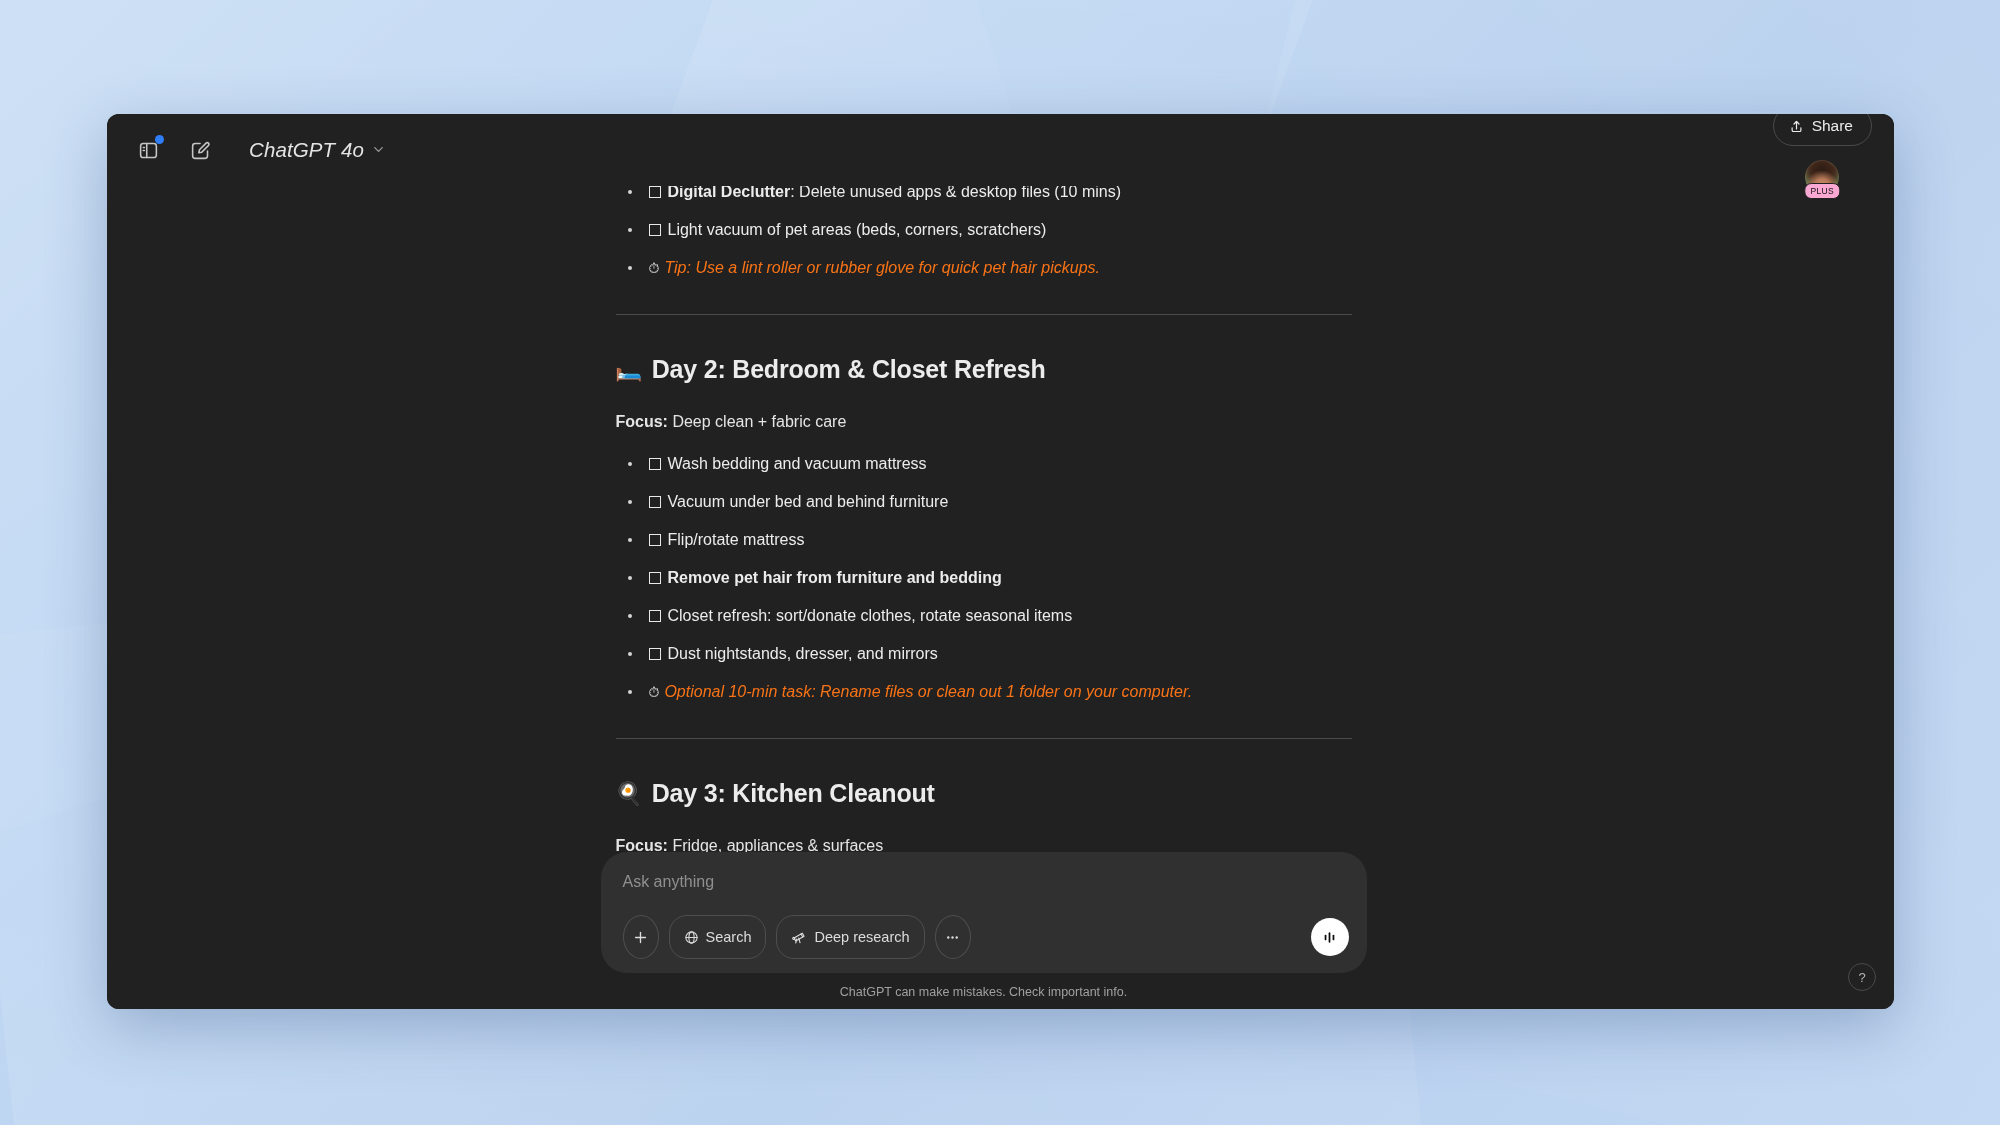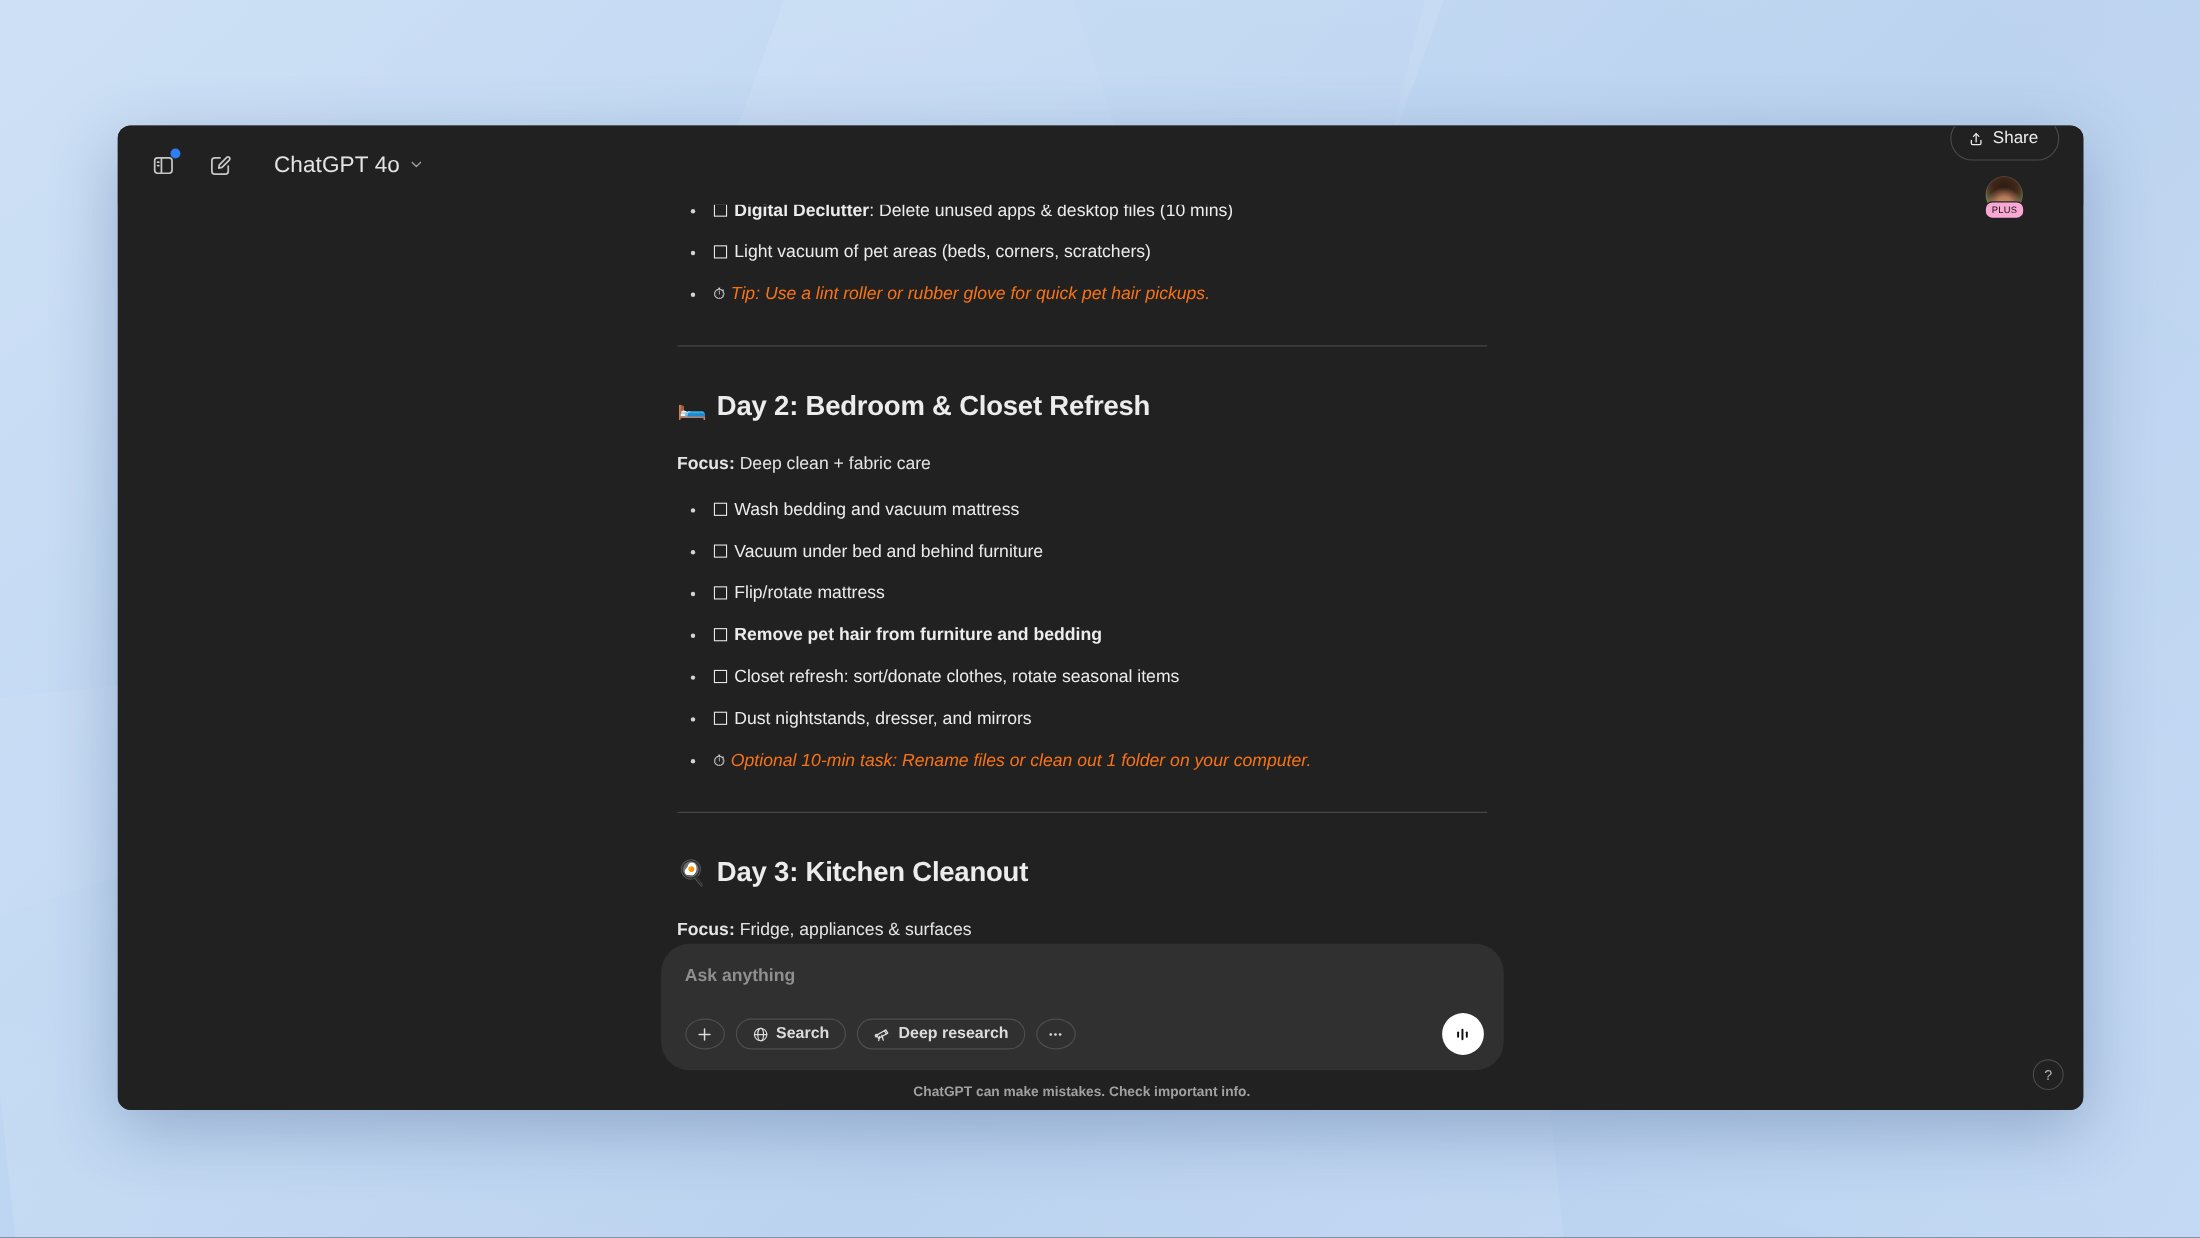--- a/index.html
+++ b/index.html
@@ -102,20 +102,21 @@
     display: flex;
     align-items: center;
     gap: 7px;
     padding: 5px 10px 6px 10px;
     border-radius: 8px;
     cursor: pointer;
     color: #e3e3e3;
     font-size: 20.5px;
     letter-spacing: 0.1px;
     margin-left: 4px;
+    font-style: italic;
   }
   #model-selector .chev { color: #9b9b9b; display: flex; }
 
   #share-button {
     display: flex;
     align-items: center;
     gap: 8px;
     height: 40px;
     padding: 0 18px 0 15px;
     border: 1px solid #4a4a4a;
@@ -262,21 +263,20 @@
     z-index: 30;
   }
 
   
   #composer-region {
     position: absolute;
     left: 0; right: 0; bottom: 0;
     padding-bottom: 10px;
     background: linear-gradient(180deg, rgba(33,33,33,0) 0%, #212121 36%);
     z-index: 35;
-    font-weight: bold;
   }
   #composer {
     width: 766px;
     margin: 0 auto;
     background: #303030;
     border-radius: 26px;
     padding: 17px 18px 14px 22px;
     position: relative;
     left: -17px;
   }
@@ -291,21 +291,21 @@
   #composer-tools {
     display: flex;
     align-items: center;
     gap: 10px;
     margin-top: 22px;
   }
   .pill {
     display: flex;
     align-items: center;
     gap: 7px;
-    height: 28px;
+    height: 44px;
     padding: 0 14px;
     border: 1px solid #4e4e4e;
     border-radius: 18px;
     color: #dcdcdc;
     font-size: 14.5px;
     cursor: pointer;
     background: transparent;
     white-space: nowrap;
   }
   .pill-round {

